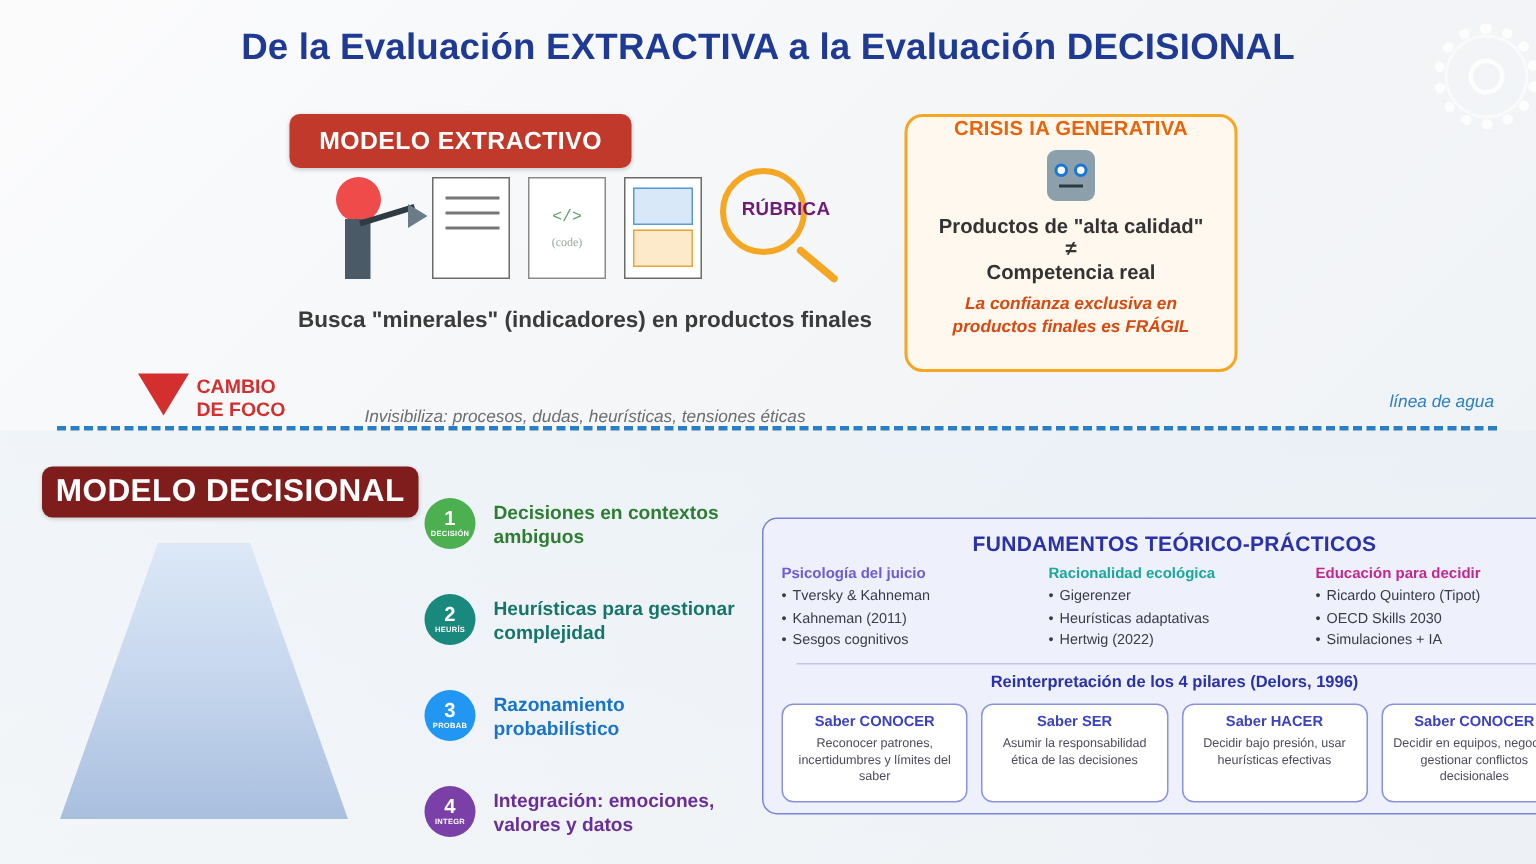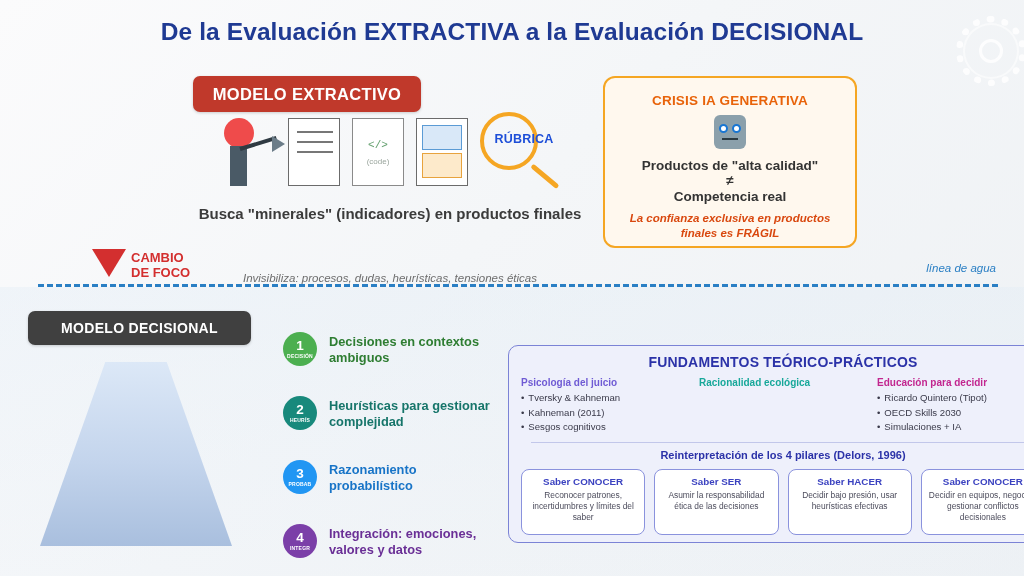--- a/index.html
+++ b/index.html
@@ -35,22 +35,22 @@
   .badge{
     position:absolute;display:flex;align-items:center;justify-content:center;
     color:#fff;font-weight:bold;border-radius:7px;letter-spacing:.3px;
   }
   .badge-extractivo{
     left:193px;top:76px;width:228px;height:36px;
     background:#c0392b;font-size:16.5px;
     box-shadow:0 1px 3px rgba(0,0,0,.18);
   }
   .badge-decisional{
-    left:28px;top:311px;width:223px;height:34px;
-    background:#404040;font-size:14px;
+    left:28px;top:311px;width:251px;height:34px;
+    background:#7f1d1d;font-size:21px;
     box-shadow:0 1px 3px rgba(0,0,0,.18);
   }
 
   
   .ext-scene{position:absolute;left:200px;top:112px;width:370px;height:80px;}
   .miner{position:absolute;left:10px;top:2px;width:72px;height:76px;}
   .miner .head{
     position:absolute;left:14px;top:4px;width:30px;height:30px;
     border-radius:50%;background:#ef4b4b;
   }
@@ -71,54 +71,54 @@
     position:absolute;top:6px;width:52px;height:68px;background:#fff;
     border:1.6px solid #6b6b6b;box-sizing:border-box;
   }
   .doc-lines{left:88px;}
   .doc-lines .ln{
     position:absolute;left:8px;width:36px;height:2px;background:#777;
   }
   .doc-code{left:152px;border-color:#8a8a8a;display:flex;flex-direction:column;
     align-items:center;justify-content:center;gap:6px;}
   .doc-code .c1{font-size:11px;color:#64a06f;font-family:"Liberation Mono",monospace;}
-  .doc-code .c2{font-size:8px;color:#9aa59d;font-family:Liberation Sans, sans-serif;}
+  .doc-code .c2{font-size:8px;color:#9aa59d;font-family:Liberation Serif, serif;}
   .doc-blocks{left:216px;border-color:#6b6b6b;padding:6px 5px;box-sizing:border-box;}
   .doc-blocks .blk{width:100%;height:25px;box-sizing:border-box;}
   .blk-blue{background:#d9e8f8;border:1.4px solid #5b9bd5;}
   .blk-orange{background:#fdeacb;border:1.4px solid #e8a33d;margin-top:3px;}
 
   .magnifier{position:absolute;left:276px;top:-4px;width:92px;height:88px;}
   .magnifier .glass{
     position:absolute;left:4px;top:4px;width:58px;height:58px;border-radius:50%;
     border:4px solid #f5a623;box-sizing:border-box;
   }
   .magnifier .handle{
     position:absolute;left:56px;top:55px;width:34px;height:4.5px;background:#f5a623;
     transform:rotate(40deg);transform-origin:left center;border-radius:3px;
   }
   .magnifier .rub-label{
     position:absolute;left:-2px;top:24px;width:100px;text-align:center;
-    font-size:12.5px;font-weight:bold;color:#1d4ed8;letter-spacing:.2px;
+    font-size:12.5px;font-weight:bold;color:#701a75;letter-spacing:.2px;
   }
 
   .ext-caption{
     position:absolute;left:150px;top:205px;width:480px;text-align:center;
     font-size:15px;font-weight:bold;color:#3b3b3b;
   }
   .ext-sub{
     position:absolute;left:150px;top:231px;width:480px;text-align:center;
     font-size:11.5px;font-style:italic;color:#6d6d6d;margin-top:41px;
   }
 
   
   .crisis{
-    position:absolute;left:603px;top:76px;width:254px;height:172px;
+    position:absolute;left:603px;top:76px;width:222px;height:172px;
     background:#fff8ee;border:2px solid #f5a623;border-radius:12px;
-    box-sizing:border-box;padding:15px 10px 0;
+    box-sizing:border-box;padding:0 10px 0;
   }
   .crisis .c-title{
     text-align:center;font-size:13.5px;font-weight:bold;color:#e8630a;letter-spacing:.2px;
   }
   .robot{
     margin:7px auto 0;width:32px;height:34px;background:#8ba0ab;border-radius:6px;
     position:relative;
   }
   .robot .eye{
     position:absolute;top:9px;width:9px;height:9px;border-radius:50%;
@@ -332,20 +332,25 @@
       <div class="fund-col c-psico">
         <h4>Psicología del juicio</h4>
         <ul>
           <li>Tversky &amp; Kahneman</li>
           <li>Kahneman (2011)</li>
           <li>Sesgos cognitivos</li>
         </ul>
       </div>
       <div class="fund-col c-racio">
         <h4>Racionalidad ecológica</h4>
+        <ul>
+          <li>Gigerenzer</li>
+          <li>Heurísticas adaptativas</li>
+          <li>Hertwig (2022)</li>
+        </ul>
       </div>
       <div class="fund-col c-educa">
         <h4>Educación para decidir</h4>
         <ul>
           <li>Ricardo Quintero (Tipot)</li>
           <li>OECD Skills 2030</li>
           <li>Simulaciones + IA</li>
         </ul>
       </div>
     </div>

